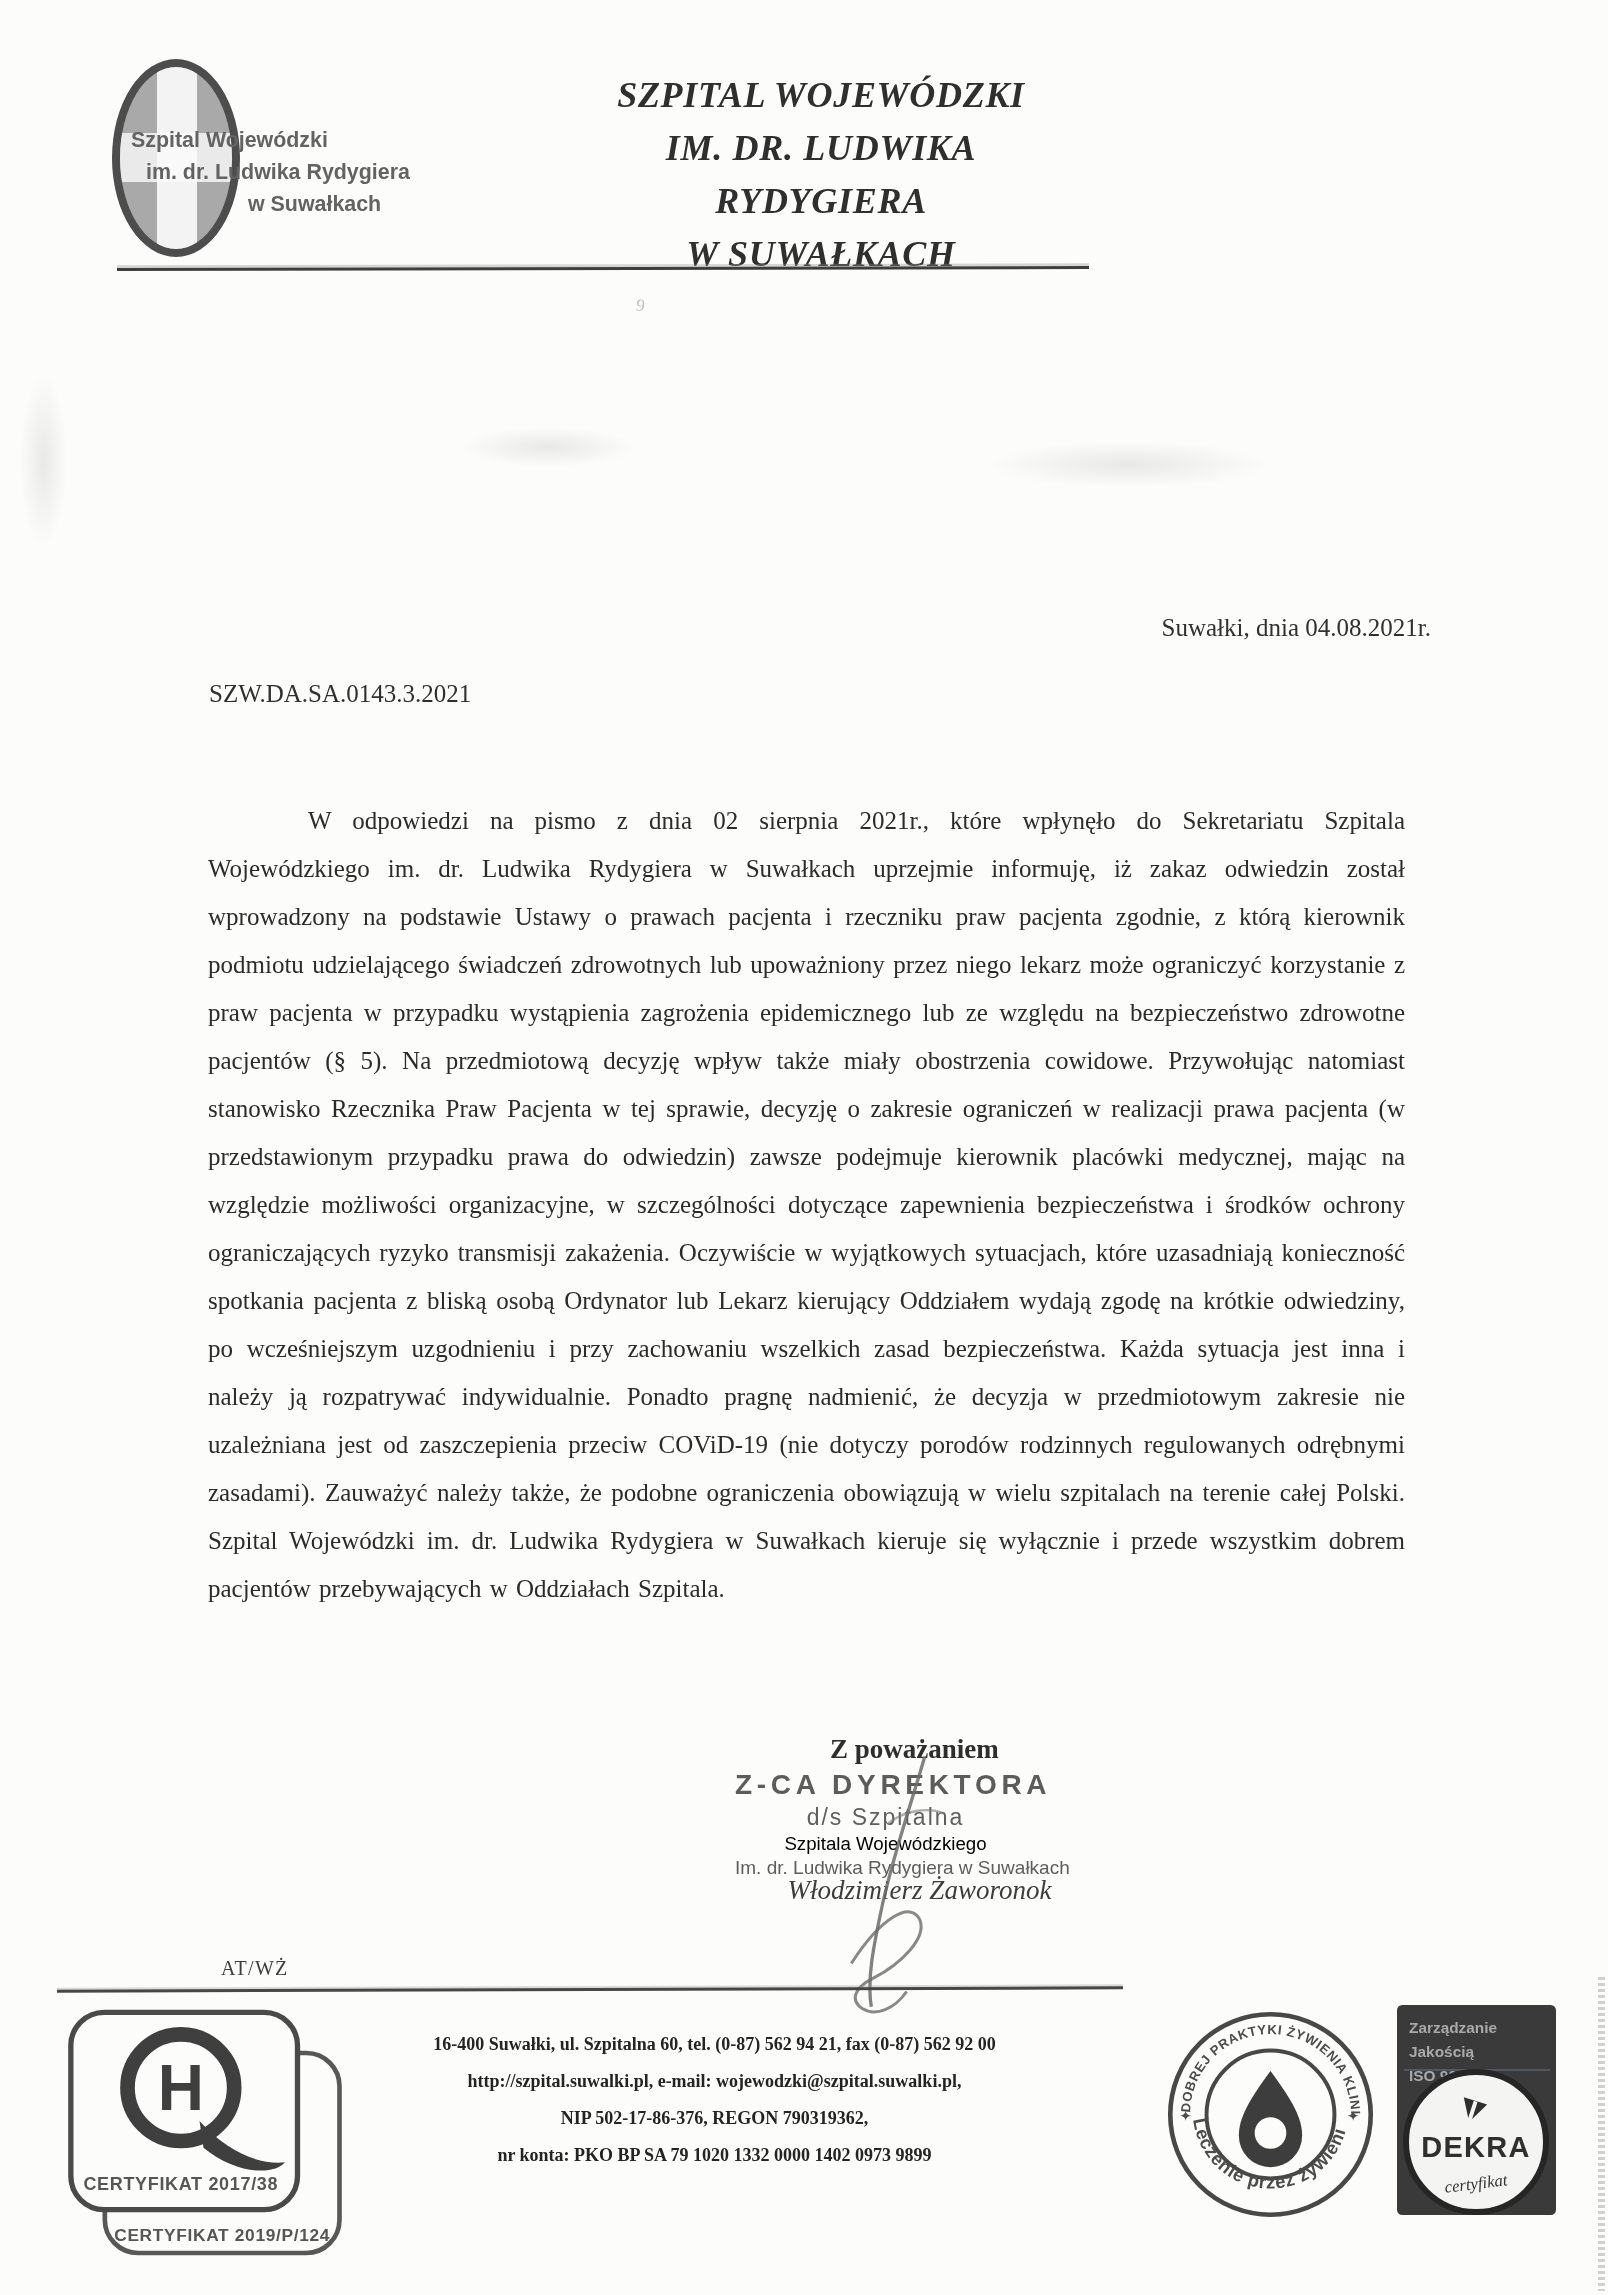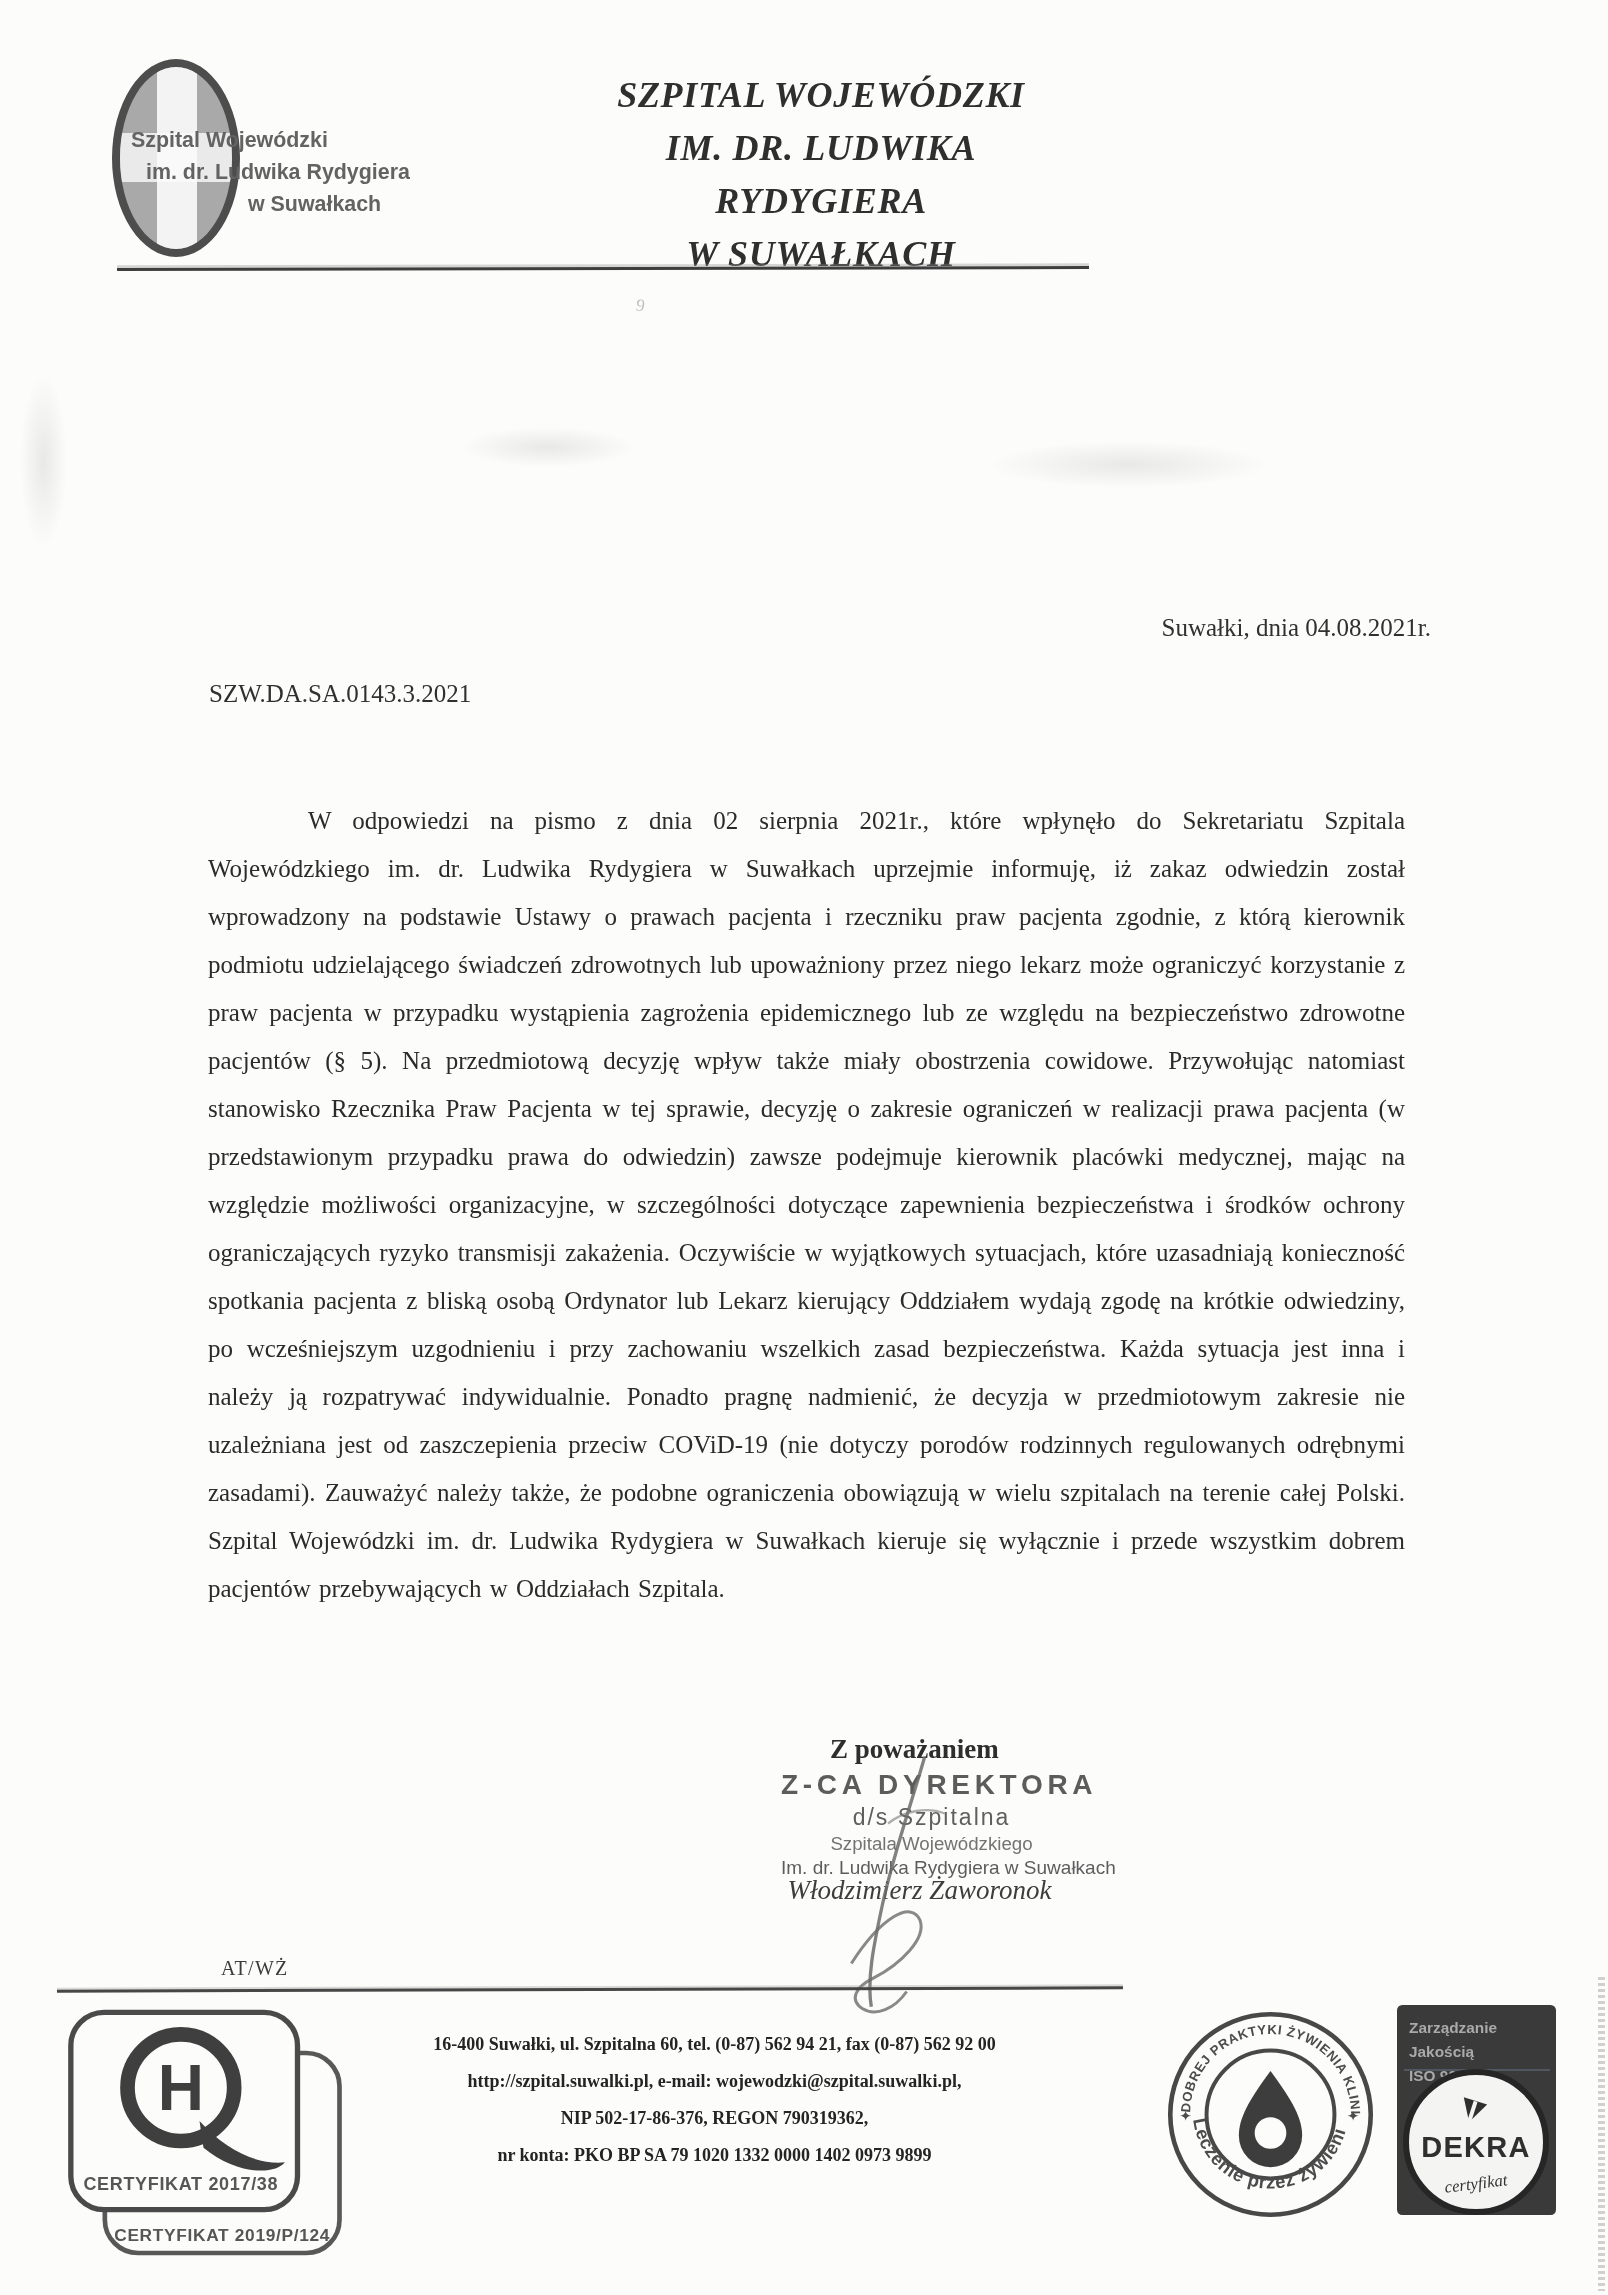--- a/index.html
+++ b/index.html
@@ -45,24 +45,24 @@
   .date-line{position:absolute;right:178px;top:614px;font-size:25px;white-space:nowrap;color:#303030;}
   .reference{position:absolute;left:209px;top:680px;font-size:25px;white-space:nowrap;color:#303030;}
   
   .body-par{
     position:absolute;left:208px;top:797px;width:1197px;
     font-size:25px;line-height:48px;text-align:justify;text-indent:100px;
     color:#2b2b2b;word-spacing:2px;
   }
   
   .salutation{position:absolute;left:830px;top:1734px;font-size:27px;font-weight:bold;color:#2e2e2e;white-space:nowrap;}
-  .stamp{position:absolute;left:735px;top:1769px;width:301px;text-align:center;font-family:"Liberation Sans",sans-serif;margin-left:46px;}
+  .stamp{position:absolute;left:735px;top:1769px;width:301px;text-align:center;font-family:"Liberation Sans",sans-serif;}
   .stamp .st1{font-size:28px;letter-spacing:4.7px;color:#5c5c5c;font-weight:bold;white-space:nowrap;}
   .stamp .st2{font-size:23px;letter-spacing:2px;color:#5f5f5f;margin-top:2.7px;}
-  .stamp .st3{font-size:18.7px;color:#737373;margin-top:2.7px;}
+  .stamp .st3{font-size:18.7px;color:#000000;margin-top:2.7px;}
   .stamp .st4{font-size:19px;color:#5d5d5d;margin-top:1.3px;white-space:nowrap;}
   .signer{position:absolute;left:768px;top:1875px;width:267px;text-align:center;
     font-style:italic;font-size:27px;color:#3d3d3d;font-family:"Liberation Serif",serif;white-space:nowrap;margin-left:18px;}
   .signature-svg{position:absolute;left:788px;top:1743px;pointer-events:none;}
   .initials{position:absolute;left:221px;top:1925px;font-size:20px;color:#3c3c3c;letter-spacing:1.3px;margin-top:32px;}
   
   .footer-rule{position:absolute;left:57px;top:1988px;width:1066px;height:3.3px;background:#474747;
     transform:rotate(-0.18deg);box-shadow:0 -2px 0 rgba(140,140,140,.3);}
   .footer-text{position:absolute;left:287px;top:2006px;width:855px;text-align:center;
     font-weight:bold;font-size:18px;line-height:37px;color:#242424;margin-top:20px;}

